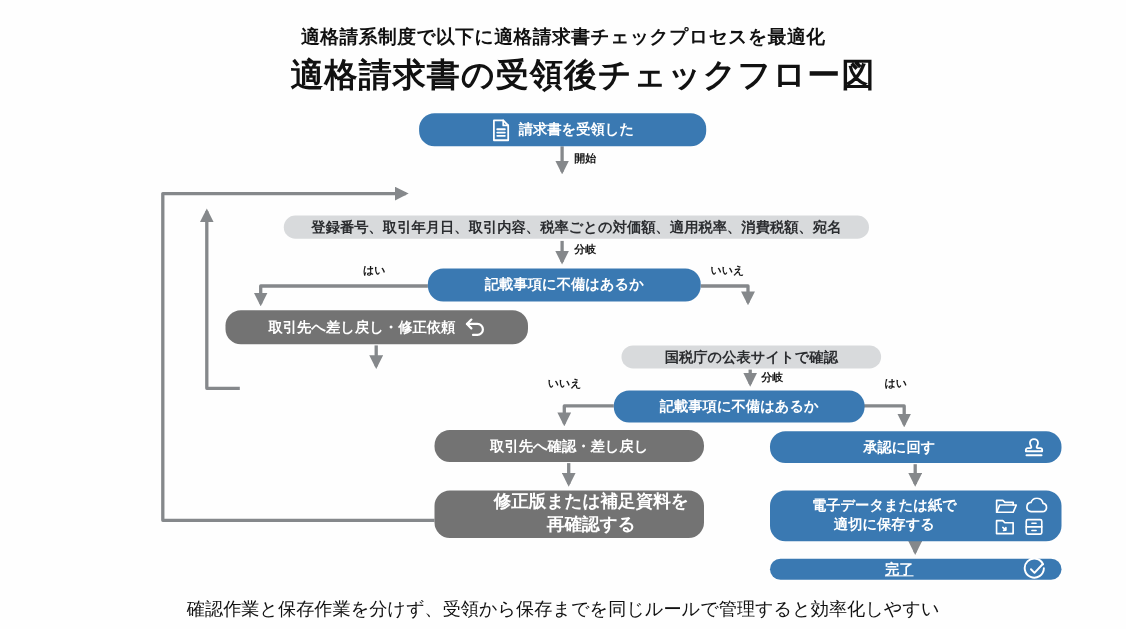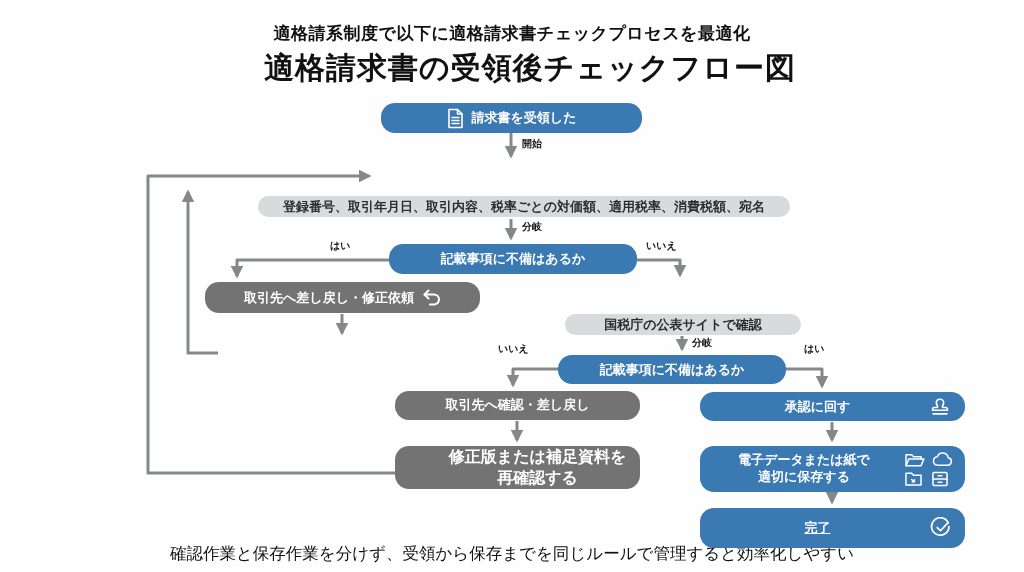--- a/index.html
+++ b/index.html
@@ -100,21 +100,21 @@
 
   <div class="pill" style="left:565px;top:314px;width:236px;height:21px;">国税庁の公表サイトで確認</div>
 
   <div class="lbl" style="left:692px;top:336px;">分岐</div>
 
   <div class="box blue" style="left:558px;top:355px;width:228px;height:29px;">記載事項に不備はあるか</div>
 
   <div class="lbl" style="left:498px;top:342px;">いいえ</div>
   <div class="lbl" style="left:804px;top:342px;">はい</div>
 
-  <div class="box gray" style="left:395px;top:391px;width:245px;height:29px;font-family:Liberation Mono, monospace;">取引先へ確認・差し戻し</div>
+  <div class="box gray" style="left:395px;top:391px;width:245px;height:29px;">取引先へ確認・差し戻し</div>
 
   <div class="box gray two-line" style="left:395px;top:446px;width:245px;height:43px;font-size:16px;padding-left:40px;">
     <span>修正版または補足資料を</span>
     <span>再確認する</span>
   </div>
 
   <div class="box blue" style="left:700px;top:446px;width:265px;height:46px;padding:0 12px;">
     <span class="store-text" style="flex:1;">
       <span>電子データまたは紙で</span>
       <span>適切に保存する</span>
@@ -150,21 +150,21 @@
   <div class="box blue" style="left:700px;top:392px;width:265px;height:29px;padding:0 14px;">
     <span style="flex:1;text-align:center;">承認に回す</span>
     <span class="icn">
       <svg width="22" height="22" viewBox="0 0 24 24" fill="none" stroke="#fff" stroke-width="1.8" stroke-linecap="round" stroke-linejoin="round">
         <path d="M12 3.5 c-2.3 0 -4 1.7 -4 3.9 c0 1.4 .7 2.4 1.2 3.3 c.4 .8 .1 1.8 -1 1.8 h-2.4 c-1.1 0 -1.9 .8 -1.9 1.9 v1.1 h16.2 v-1.1 c0 -1.1 -.8 -1.9 -1.9 -1.9 h-2.4 c-1.1 0 -1.4 -1 -1 -1.8 c.5 -.9 1.2 -1.9 1.2 -3.3 c0 -2.2 -1.7 -3.9 -4 -3.9 z"></path>
         <path d="M4.5 19.5 H19.5"></path>
       </svg>
     </span>
   </div>
 
-  <div class="box blue" style="left:700px;top:508px;width:265px;height:40px;padding:0 14px;text-decoration:underline;">
+  <div class="box blue" style="left:700px;top:508px;width:265px;height:19px;padding:0 14px;text-decoration:underline;">
     <span style="flex:1;text-align:center;">完了</span>
     <span class="icn">
       <svg width="22" height="22" viewBox="0 0 24 24" fill="none" stroke="#fff" stroke-width="1.9" stroke-linecap="round" stroke-linejoin="round">
         <path d="M21 6.5 a 9.5 9.5 0 1 0 .8 4"></path>
         <path d="M9 11.5 L12.5 15 L20.5 6.5"></path>
       </svg>
     </span>
   </div>
 
   <div class="abs" id="footer-note">確認作業と保存作業を分けず、受領から保存までを同じルールで管理すると効率化しやすい</div>

